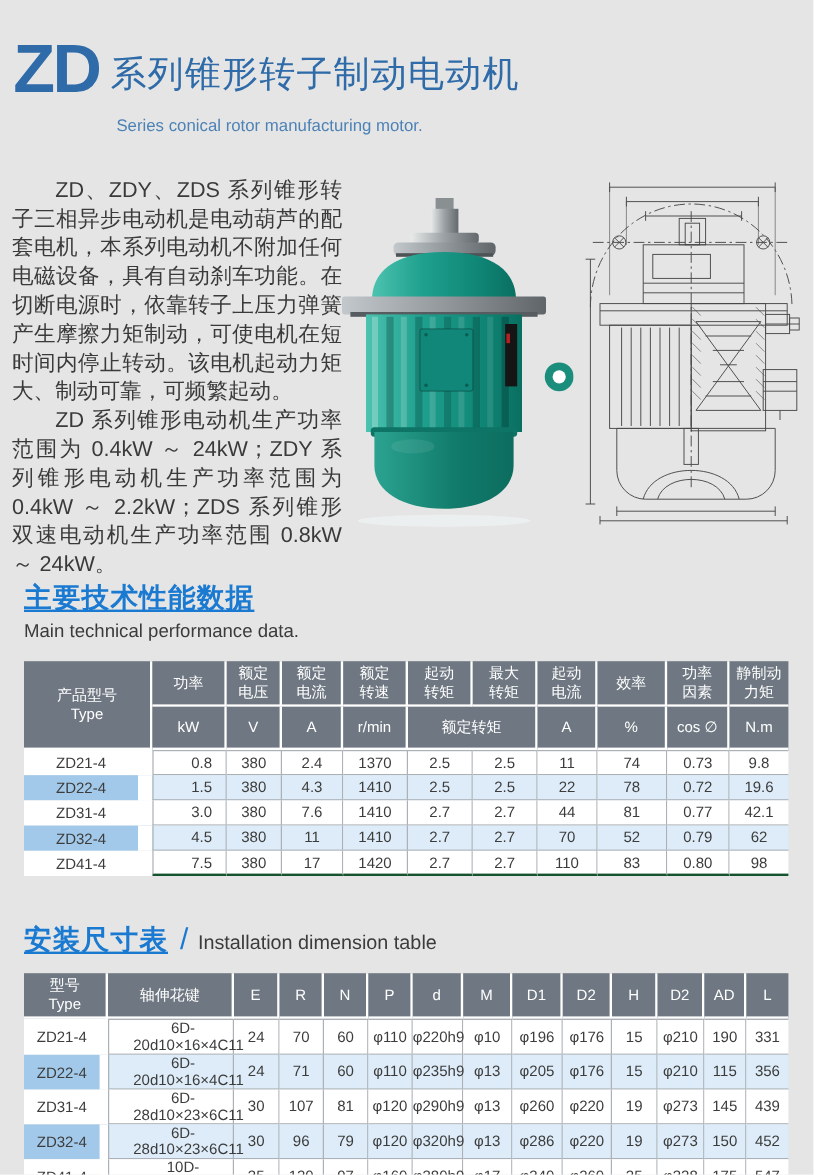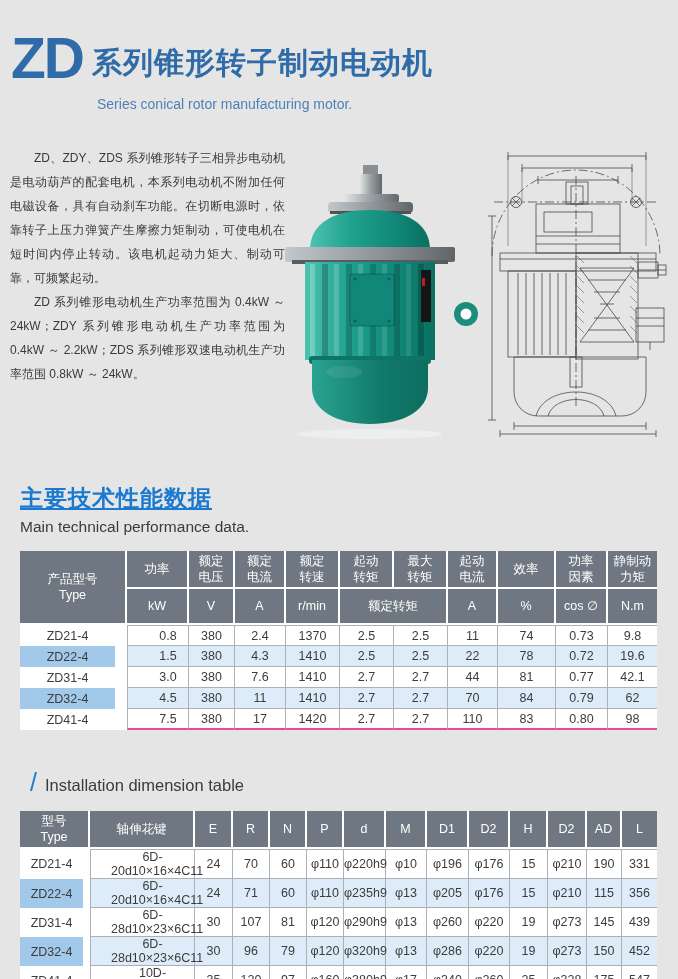--- a/index.html
+++ b/index.html
@@ -8,28 +8,28 @@
     position:relative; width:678px; height:979px; background:#e5e5e5;
     font-family:"Liberation Sans","DejaVu Sans",sans-serif; color:#333; overflow:hidden;
   }
   
   .hdr { position:absolute; left:11px; top:33px; }
   .brand-row { display:flex; align-items:flex-end; }
   .brand {
     font-size:57px; line-height:50px; font-weight:800; color:#2e6ba8; letter-spacing:-2px;
   }
   .title-cn {
-    font-size:30px; line-height:40px; font-weight:700; color:#2e6ba8; margin-left:9px; letter-spacing:1px;
+    font-size:30px; line-height:40px; font-weight:400; color:#2e6ba8; margin-left:9px; letter-spacing:1px;
   }
   .title-en { font-size:14px; color:#4d82b6; margin-left:86px; margin-top:13px; }
 
   
   .intro { position:absolute; left:10px; top:146px; width:275px; }
   .intro p {
-    font-size:12px; line-height:24px; text-align:justify; text-indent:2em; color:#3a3a3a;
+    font-size:18px; line-height:24px; text-align:justify; text-indent:2em; color:#3a3a3a;
   }
   .photo { position:absolute; left:282px; top:150px; width:196px; height:292px; }
   .drawing { position:absolute; left:478px; top:146px; width:196px; height:292px; }
 
   
   .sec1 { position:absolute; left:20px; top:483px; }
   .sec-cn { font-size:23px; font-weight:700; color:#1a79d0; letter-spacing:1px;text-decoration:underline; }
   .sec1 .sec-en { font-size:15.5px; color:#3b3b3b; margin-top:4px; }
   .sec2 { position:absolute; left:20px; top:768px; display:flex; align-items:baseline; }
   .sec-slash { color:#1a79d0; font-size:25px; font-weight:400; margin:0 8px 0 10px; }
@@ -51,21 +51,21 @@
   .dtable tbody td {
     height:21px; text-align:center; vertical-align:middle; font-size:12.5px; color:#3c3c3c;
     background:#fff; border-right:1px solid #abb1b7; border-bottom:1px solid #abb1b7;
   }
   .t2 tbody td { height:22px; }
   .dtable tbody td:first-child { border:none; border-right:12px solid #fff; }
   .t2 tbody td:first-child { border-right:7px solid #fff; }
   .dtable tbody td:nth-child(2) { border-left:1px solid #abb1b7;padding-left:20px; }
   .dtable tbody td:last-child { border-right:none; }
   .dtable tbody tr:first-child td:not(:first-child) { border-top:1px solid #abb1b7; }
-  .dtable tbody tr:last-child td:not(:first-child) { border-bottom:2px solid #ec4899; }
+  .dtable tbody tr:last-child td:not(:first-child) { border-bottom:2px solid #14532d; }
   .dtable tbody tr:nth-child(even) td { background:#ddecf8; }
   .dtable tbody tr:nth-child(even) td:first-child { background:#a2c9e9; }
 </style>
 </head>
 <body>
 
 <div class="page">
 
   <div class="hdr">
     <div class="brand-row">
@@ -331,41 +331,42 @@
         </tr>
         <tr>
           <td>ZD32-4</td>
           <td>4.5</td>
           <td>380</td>
           <td>11</td>
           <td>1410</td>
           <td>2.7</td>
           <td>2.7</td>
           <td>70</td>
-          <td>84</td>
+          <td>52</td>
           <td>0.79</td>
           <td>62</td>
         </tr>
         <tr>
           <td>ZD41-4</td>
           <td>7.5</td>
           <td>380</td>
           <td>17</td>
           <td>1420</td>
           <td>2.7</td>
           <td>2.7</td>
           <td>110</td>
           <td>83</td>
           <td>0.80</td>
           <td>98</td>
         </tr>
       </tbody>
   </table>
 
   <div class="sec2">
+    <span class="sec-cn">安装尺寸表</span>
     <span class="sec-slash">/</span>
     <span class="sec-en">Installation dimension table</span>
   </div>
 
   <table class="dtable t2">
     <colgroup>
       <col style="width:70px">
         <col style="width:105px">
         <col style="width:38px">
         <col style="width:37px">

